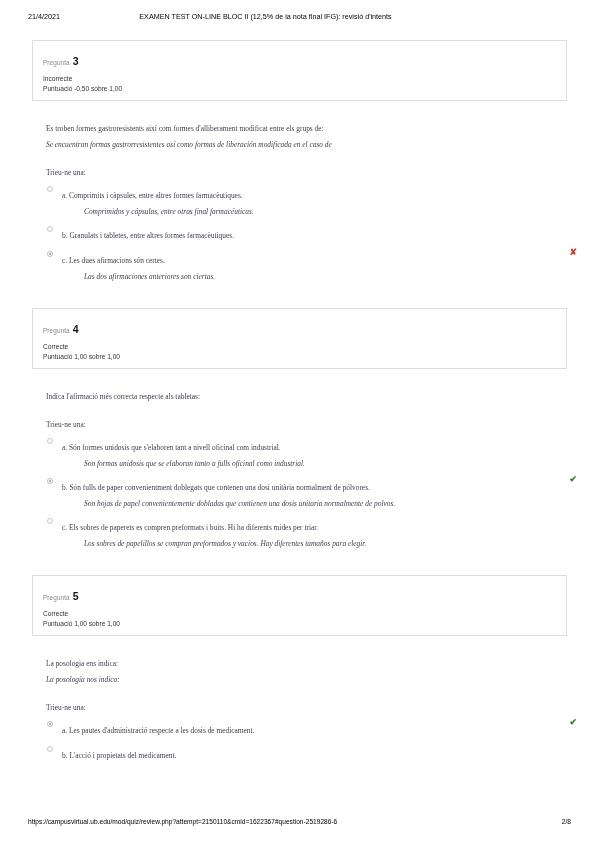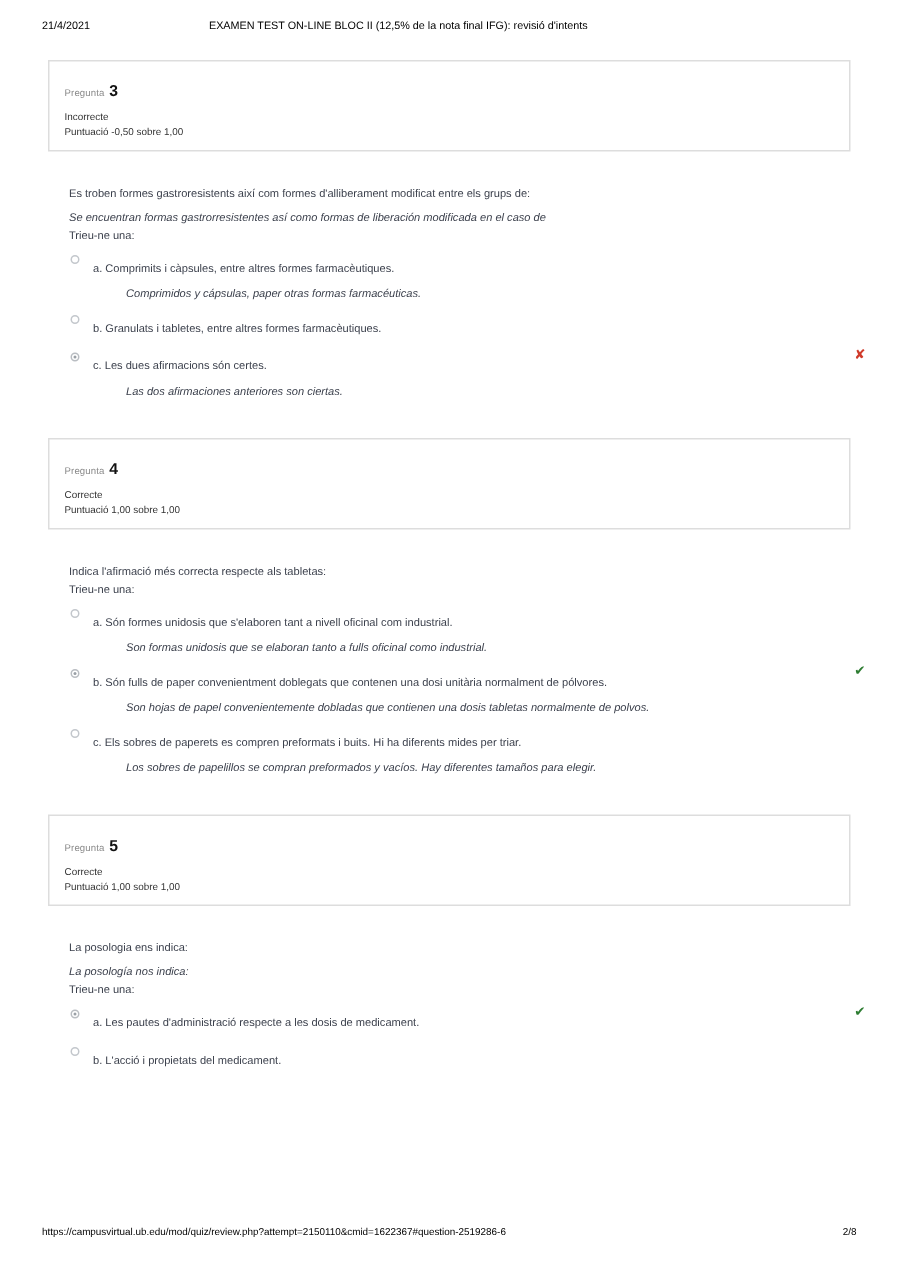--- a/index.html
+++ b/index.html
@@ -110,39 +110,40 @@
   .q-grade {
     font-size: 6.6px;
     color: #333333;
     margin-top: 3px;
   }
 
   
   .q-body {
     margin: 22px 46px 0 46px;
     position: relative;
+    font-family: Liberation Serif, serif;
   }
   .q-text-ca {
     font-size: 7.4px;
     color: #3a3f4b;
     line-height: 1.55;
     white-space: nowrap;
   }
   .q-text-es {
     font-size: 7.4px;
     color: #3a3f4b;
     font-style: italic;
     line-height: 1.55;
     margin-top: 5px;
     white-space: nowrap;
   }
   .q-prompt {
     font-size: 7.4px;
     color: #3a3f4b;
-    margin-top: 1px;
+    margin-top: 17px;
     white-space: nowrap;
   }
 
   .answers {
     margin: 7px 0 0 0;
     padding: 0;
     list-style: none;
   }
   .answer {
     position: relative;
@@ -215,38 +216,38 @@
       <div class="q-info">
         <div class="q-info-row"><span class="q-label">Pregunta</span><span class="q-number">3</span></div>
         <div class="q-state">Incorrecte</div>
         <div class="q-grade">Puntuació -0,50 sobre 1,00</div>
       </div>
       <div class="q-body">
         <div class="q-text-ca">Es troben formes gastroresistents així com formes d'alliberament modificat entre els grups de:</div>
         <div class="q-text-es">Se encuentran formas gastrorresistentes así como formas de liberación modificada en el caso de</div>
         <div class="q-prompt">Trieu-ne una:</div>
         <ul class="answers">
-          <li class="answer"><span class="radio"></span><span class="ans-ca"><span>a.</span> <span>Comprimits i càpsules, entre altres formes farmacèutiques.</span></span><div class="ans-es">Comprimidos y cápsulas, paper otras formas farmacéuticas.</div></li>
+          <li class="answer"><span class="radio"></span><span class="ans-ca"><span>a.</span> <span>Comprimits i càpsules, entre altres formes farmacèutiques.</span></span><div class="ans-es">Comprimidos y cápsulas, entre otras final farmacéuticas.</div></li>
           <li class="answer"><span class="radio"></span><span class="ans-ca"><span>b.</span> <span>Granulats i tabletes, entre altres formes farmacèutiques.</span></span></li>
           <li class="answer"><span class="radio checked"></span><span class="ans-ca"><span>c.</span> <span>Les dues afirmacions són certes.</span></span><div class="ans-es">Las dos afirmaciones anteriores son ciertas.</div><span class="mark wrong">✘</span></li>
         </ul>
       </div>
     </section>
     <section class="question">
       <div class="q-info">
         <div class="q-info-row"><span class="q-label">Pregunta</span><span class="q-number">4</span></div>
         <div class="q-state">Correcte</div>
         <div class="q-grade">Puntuació 1,00 sobre 1,00</div>
       </div>
       <div class="q-body">
         <div class="q-text-ca">Indica l'afirmació més correcta respecte als tabletas:</div>
         <div class="q-prompt">Trieu-ne una:</div>
         <ul class="answers">
           <li class="answer"><span class="radio"></span><span class="ans-ca"><span>a.</span> <span>Són formes unidosis que s'elaboren tant a nivell oficinal com industrial.</span></span><div class="ans-es">Son formas unidosis que se elaboran tanto a fulls oficinal como industrial.</div></li>
-          <li class="answer"><span class="radio checked"></span><span class="ans-ca"><span>b.</span> <span>Són fulls de paper convenientment doblegats que contenen una dosi unitària normalment de pólvores.</span></span><div class="ans-es">Son hojas de papel convenientemente dobladas que contienen una dosis tabletas normalmente de polvos.</div><span class="mark right">✔</span></li>
+          <li class="answer"><span class="radio checked"></span><span class="ans-ca"><span>b.</span> <span>Són fulls de paper convenientment doblegats que contenen una dosi unitària normalment de pólvores.</span></span><div class="ans-es">Son hojas de papel convenientemente dobladas que contienen una dosis unitaria normalmente de polvos.</div><span class="mark right">✔</span></li>
           <li class="answer"><span class="radio"></span><span class="ans-ca"><span>c.</span> <span>Els sobres de paperets es compren preformats i buits. Hi ha diferents mides per triar.</span></span><div class="ans-es">Los sobres de papelillos se compran preformados y vacíos. Hay diferentes tamaños para elegir.</div></li>
         </ul>
       </div>
     </section>
     <section class="question">
       <div class="q-info">
         <div class="q-info-row"><span class="q-label">Pregunta</span><span class="q-number">5</span></div>
         <div class="q-state">Correcte</div>
         <div class="q-grade">Puntuació 1,00 sobre 1,00</div>
       </div>

